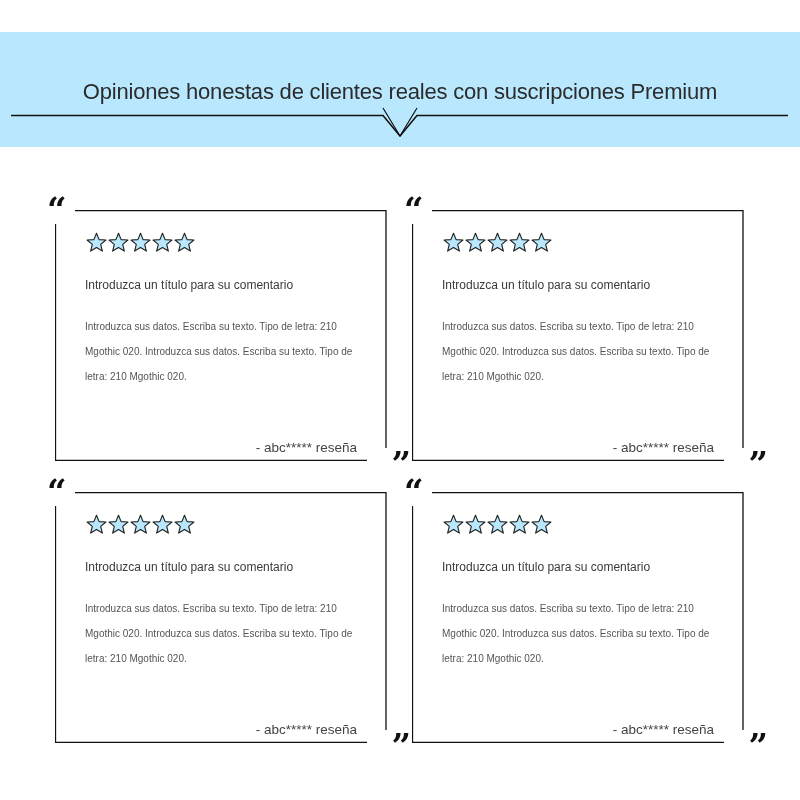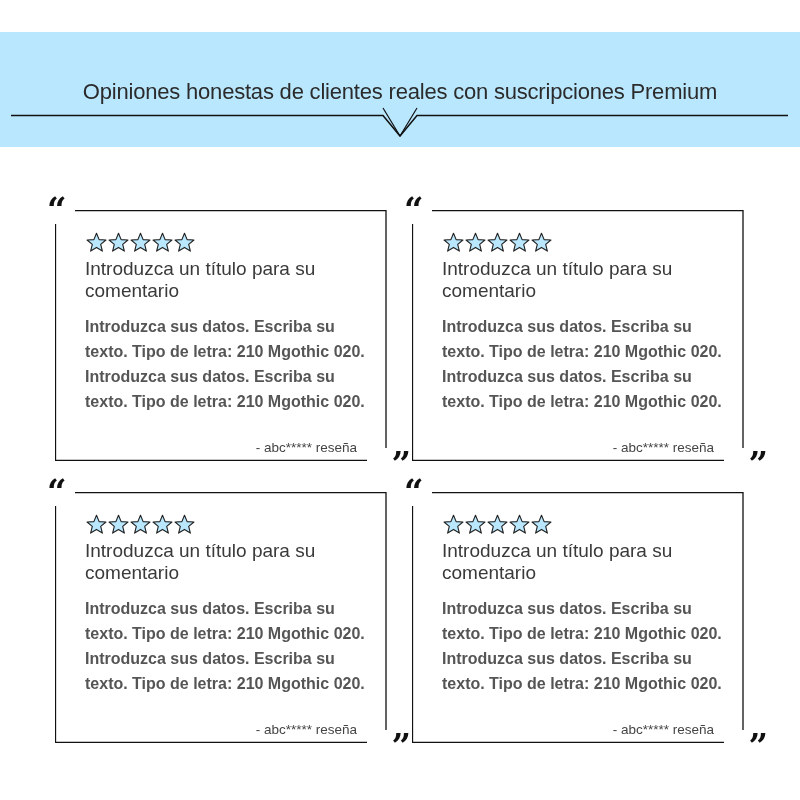--- a/index.html
+++ b/index.html
@@ -10,23 +10,23 @@
          font-size:22px; color:#2b2b2b; letter-spacing:-0.2px; }
   .header-line { position:absolute; left:0; top:0; }
   .card { position:absolute; width:332px; height:251px; }
   .frame { position:absolute; left:0; top:0; }
   .quote-open { position:absolute; left:-8px; top:-18px; font-family:"DejaVu Serif", serif;
          font-weight:bold; font-size:34px; line-height:34px; color:#111; }
   .quote-close { position:absolute; right:-24px; bottom:-20px; font-family:"DejaVu Serif", serif;
          font-weight:bold; font-size:34px; line-height:34px; color:#111; }
   .stars { position:absolute; left:31px; top:22px; display:flex; gap:1px; }
   .star { width:21px; height:21px; }
-  .title { position:absolute; left:30px; top:48px; font-size:19px; color:#3a3a3a; }
-  .body { position:absolute; left:30px; top:104px; width:285px; font-size:16px;
-         line-height:25px; color:#555;font-weight:bold; }
+  .title { position:absolute; left:30px; top:68px; font-size:12px; color:#3a3a3a; }
+  .body { position:absolute; left:30px; top:104px; width:285px; font-size:10px;
+         line-height:25px; color:#555; }
   .author { position:absolute; right:30px; top:218px; font-size:13.5px; color:#444;margin-top:12px; }
 </style>
 </head>
 <body>
 
 <div class="header">
   <div class="header-title">Opiniones honestas de clientes reales con suscripciones Premium</div>
 </div>
 <svg class="header-line" width="800" height="140">
   <polyline points="11,115.5 383,115.5 400,136 417,115.5 788,115.5" fill="none" stroke="#111" stroke-width="1.5"></polyline>

